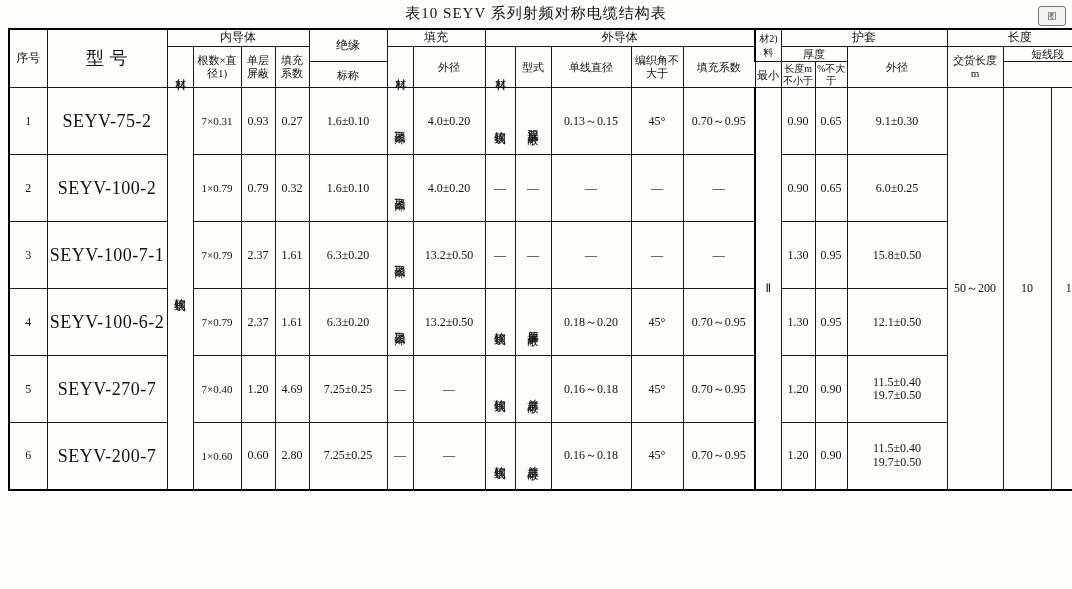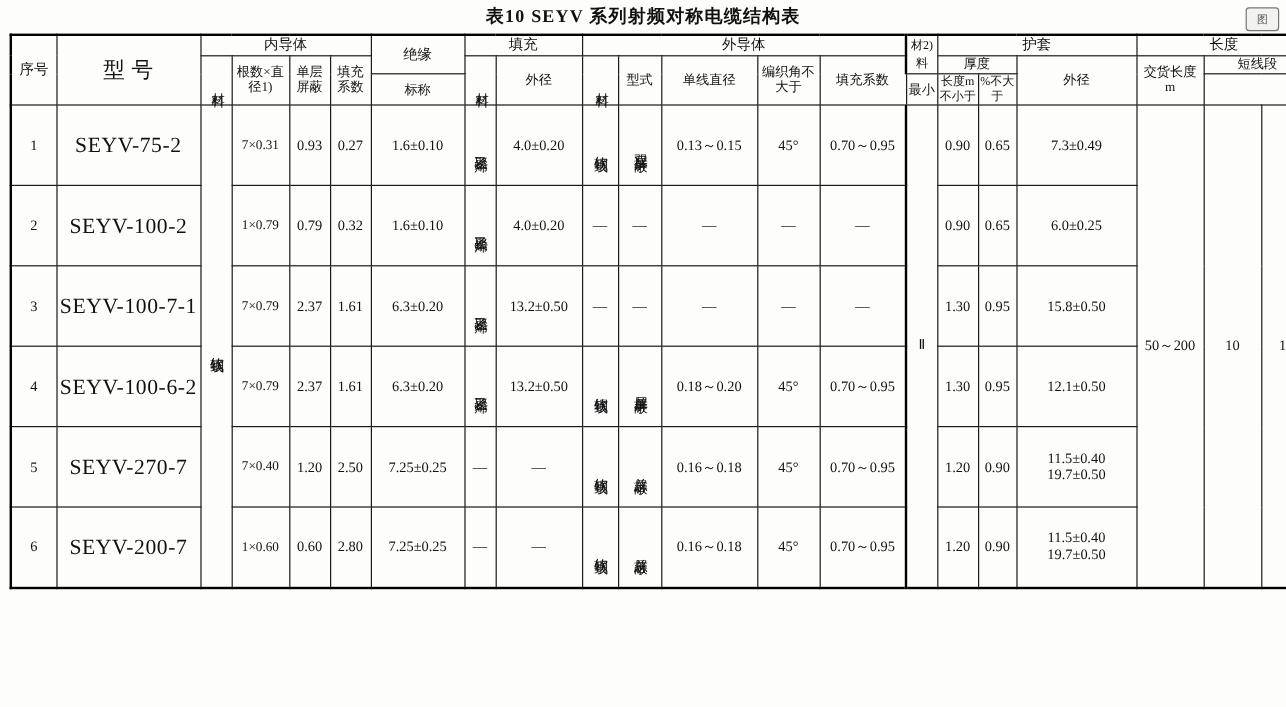--- a/index.html
+++ b/index.html
@@ -12,21 +12,20 @@
     overflow:hidden;
   }
   .page{position:relative;width:1072px;height:589px;}
 
   .title{
     position:absolute;left:0;top:4px;width:1072px;
     text-align:center;
     font-size:15px;
     letter-spacing:1px;
     font-family:"Liberation Serif", serif;
-    font-weight:bold;
   }
   .corner{
     position:absolute;right:6px;top:6px;
     width:26px;height:18px;
     border:1px solid #777;
     border-radius:3px;
     font-size:9px;
     line-height:18px;
     text-align:center;
     color:#555;
@@ -173,21 +172,21 @@
         <td><span class="vtext">聚乙烯</span></td>
         <td class="num">4.0±0.20</td>
         <td><span class="vtext">软铜线</span></td>
         <td><span class="vtext">双层屏蔽</span></td>
         <td class="num">0.13～0.15</td>
         <td class="num">45°</td>
         <td class="num">0.70～0.95</td>
         <td rowspan="6" class="bold-rule">Ⅱ</td>
         <td class="num">0.90</td>
         <td class="num">0.65</td>
-        <td class="num">7.3±0.49</td>
+        <td class="num">9.1±0.30</td>
         <td rowspan="6" class="num">50～200</td>
         <td rowspan="6" class="num">10</td>
         <td rowspan="6" class="num">10</td>
       </tr>
 
       <tr class="rowh">
         <td class="num">2</td>
         <td class="model">SEYV-100-2</td>
         <td class="frac">1×0.79</td>
         <td class="num">0.79</td>
@@ -241,21 +240,21 @@
         <td class="num">1.30</td>
         <td class="num">0.95</td>
         <td class="num">12.1±0.50</td>
       </tr>
 
       <tr class="rowh">
         <td class="num">5</td>
         <td class="model">SEYV-270-7</td>
         <td class="frac">7×0.40</td>
         <td class="num">1.20</td>
-        <td class="num">2.50</td>
+        <td class="num">4.69</td>
         <td class="num">7.25±0.25</td>
         <td class="dash">—</td>
         <td class="dash">—</td>
         <td><span class="vtext">软铜线</span></td>
         <td><span class="vtext">总屏蔽</span></td>
         <td class="num">0.16～0.18</td>
         <td class="num">45°</td>
         <td class="num">0.70～0.95</td>
         <td class="num">1.20</td>
         <td class="num">0.90</td>

